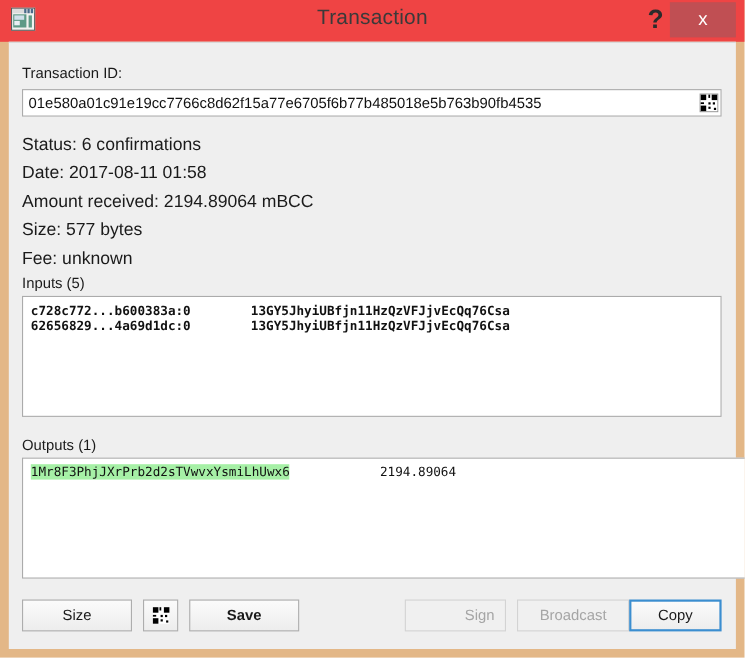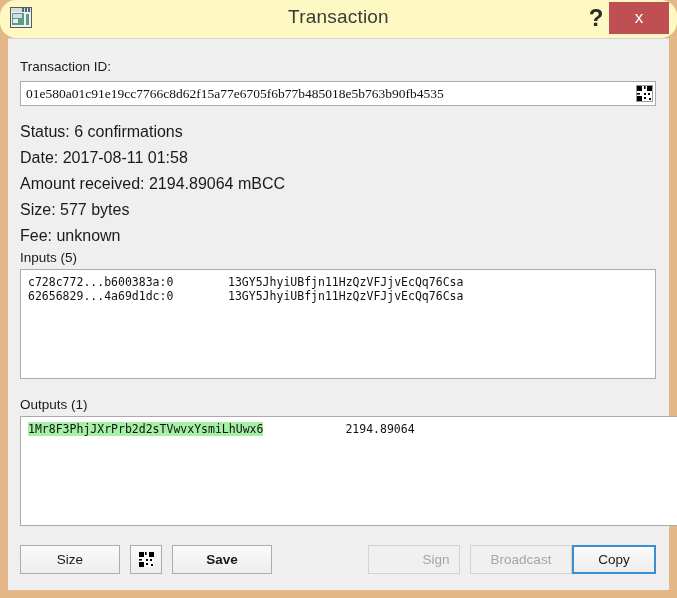--- a/index.html
+++ b/index.html
@@ -21,22 +21,21 @@
     height: 598px;
     background: #e3b787;
     box-sizing: border-box;
   }
 
   
   #titlebar {
     position: relative;
     height: 38px;
     width: 100%;
-    background: #fef9c3;
-    border-radius: 16px;
+    background: #ef4444;
   }
   #title-icon {
     position: absolute;
     left: 10px;
     top: 7px;
     width: 22px;
     height: 21px;
   }
   #title-icon .ti-frame {
     position: absolute;
@@ -147,21 +146,20 @@
   }
   #txid-field {
     position: absolute;
     left: 12px;
     top: 42px;
     width: 636px;
     height: 25px;
     background: #ffffff;
     border: 1px solid #ababab;
     box-sizing: border-box;
-    font-family: Liberation Serif, serif;
   }
   #txid-value {
     position: absolute;
     left: 5px;
     top: 4px;
     font-size: 13.5px;
     color: #111;
     white-space: nowrap;
   }
   .qr-glyph {
@@ -230,20 +228,21 @@
     overflow: hidden;
     padding: 5px 0 0 7px;
   }
   .mono-row {
     font-family: "DejaVu Sans Mono", monospace;
     font-size: 11.5px;
     color: #111;
     line-height: 14px;
     white-space: pre;
     display: flex;
+    font-weight: bold;
   }
   .mono-row .col-txid {
     width: 200px;
     flex: 0 0 200px;
   }
   .mono-row .col-addr {
     flex: 0 0 auto;
   }
 
   

